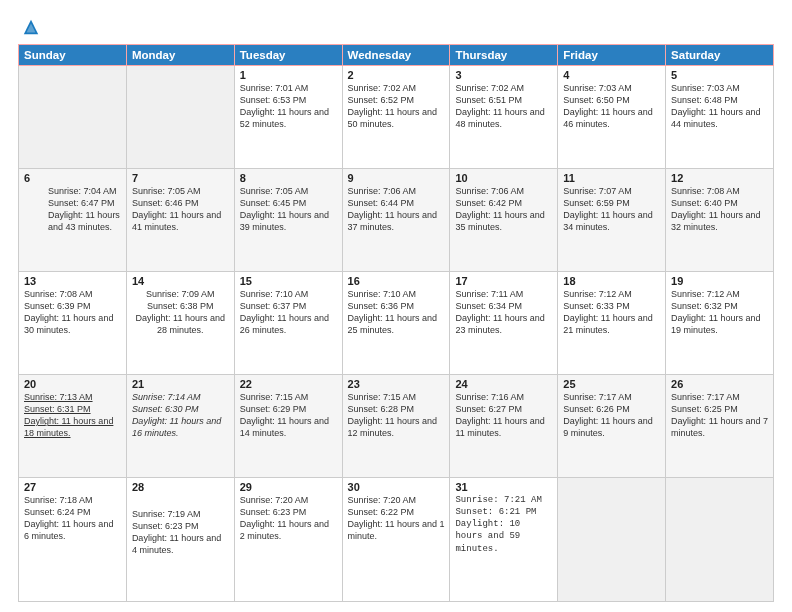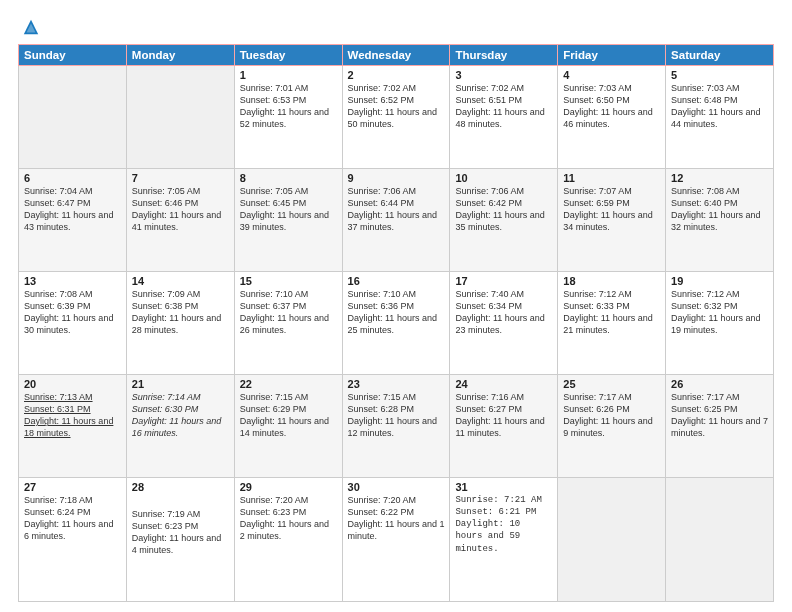--- a/index.html
+++ b/index.html
@@ -168,21 +168,21 @@
           <td>
             <span class="day-number">5</span>
             <div class="day-info" style="white-space: pre-line;">Sunrise: 7:03 AM
 Sunset: 6:48 PM
 Daylight: 11 hours and 44 minutes.</div>
           </td>
         </tr>
         <tr class="row-alt">
           <td>
             <span class="day-number">6</span>
-            <div class="day-info" style="white-space: pre-line;">Sunrise: 7:04 AM
+            <div class="day-info" style="white-space: pre-line; margin-left: 24px;">Sunrise: 7:04 AM
 Sunset: 6:47 PM
 Daylight: 11 hours and 43 minutes.</div>
           </td>
           <td>
             <span class="day-number">7</span>
             <div class="day-info" style="white-space: pre-line;">Sunrise: 7:05 AM
 Sunset: 6:46 PM
 Daylight: 11 hours and 41 minutes.</div>
           </td>
           <td>
@@ -218,39 +218,39 @@
         </tr>
         <tr>
           <td>
             <span class="day-number">13</span>
             <div class="day-info" style="white-space: pre-line;">Sunrise: 7:08 AM
 Sunset: 6:39 PM
 Daylight: 11 hours and 30 minutes.</div>
           </td>
           <td>
             <span class="day-number">14</span>
-            <div class="day-info" style="white-space: pre-line;">Sunrise: 7:09 AM
+            <div class="day-info" style="white-space: pre-line; text-align: center;">Sunrise: 7:09 AM
 Sunset: 6:38 PM
 Daylight: 11 hours and 28 minutes.</div>
           </td>
           <td>
             <span class="day-number">15</span>
             <div class="day-info" style="white-space: pre-line;">Sunrise: 7:10 AM
 Sunset: 6:37 PM
 Daylight: 11 hours and 26 minutes.</div>
           </td>
           <td>
             <span class="day-number">16</span>
             <div class="day-info" style="white-space: pre-line;">Sunrise: 7:10 AM
 Sunset: 6:36 PM
 Daylight: 11 hours and 25 minutes.</div>
           </td>
           <td>
             <span class="day-number">17</span>
-            <div class="day-info" style="white-space: pre-line;">Sunrise: 7:40 AM
+            <div class="day-info" style="white-space: pre-line;">Sunrise: 7:11 AM
 Sunset: 6:34 PM
 Daylight: 11 hours and 23 minutes.</div>
           </td>
           <td>
             <span class="day-number">18</span>
             <div class="day-info" style="white-space: pre-line;">Sunrise: 7:12 AM
 Sunset: 6:33 PM
 Daylight: 11 hours and 21 minutes.</div>
           </td>
           <td>

